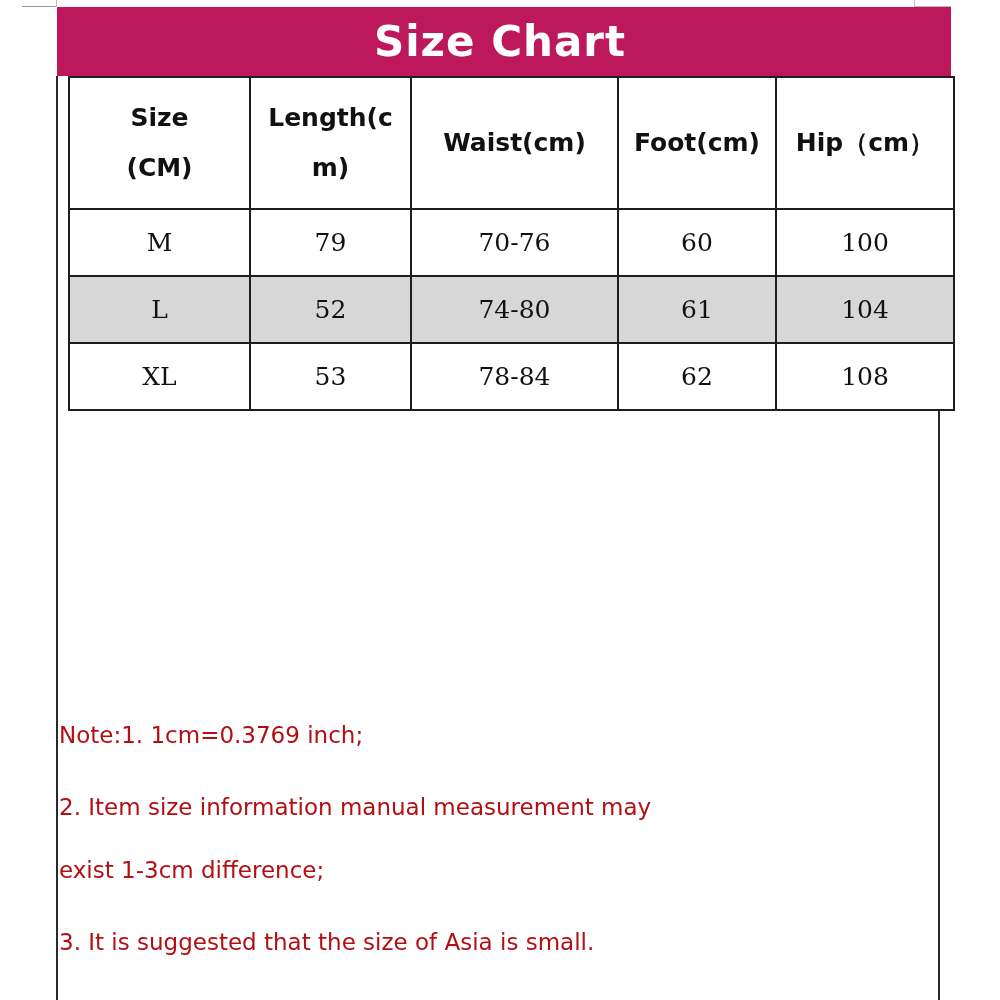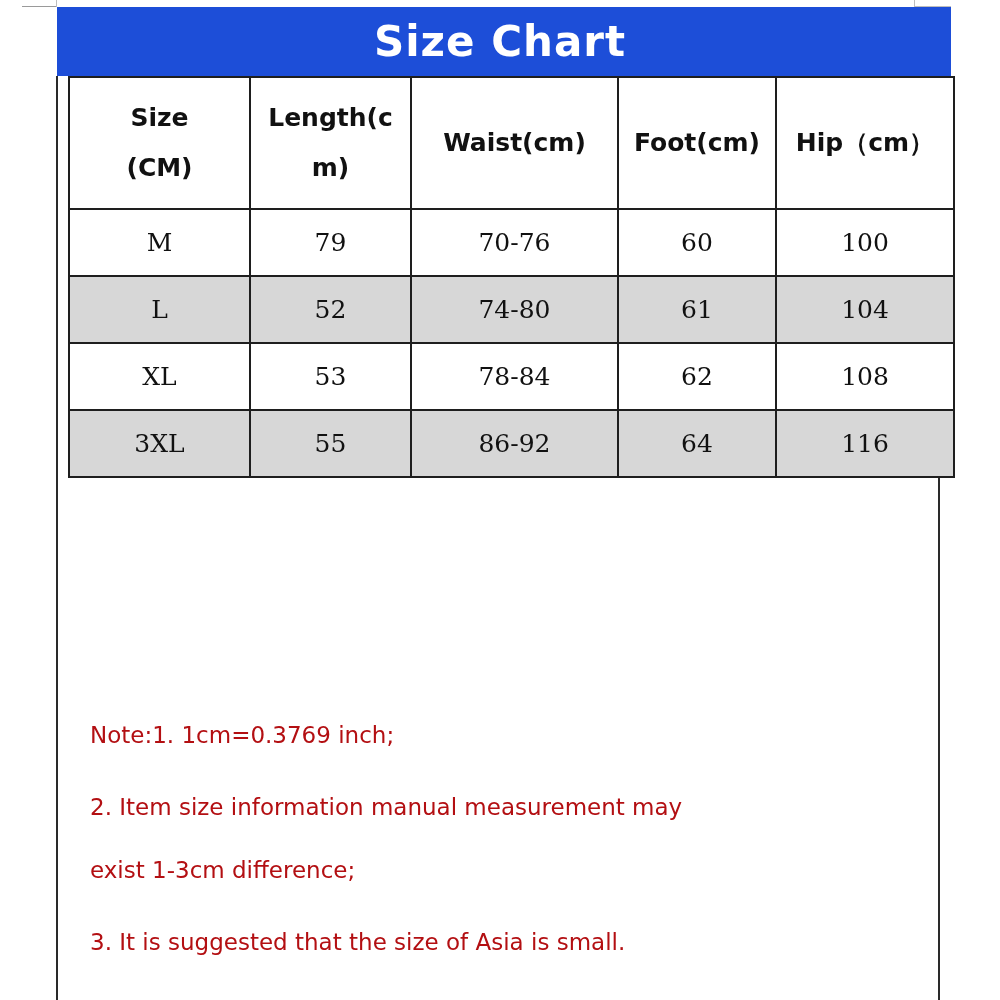--- a/index.html
+++ b/index.html
@@ -37,21 +37,21 @@
       position: absolute;
       left: 914px; top: 6px;
       width: 37px; height: 1px;
       background: #bdbdbd;
     }
 
     .title-bar {
       position: absolute;
       left: 57px; top: 7px;
       width: 894px; height: 69px;
-      background: #1d4ed8;
+      background: #be185d;
       color: #ffffff;
       display: flex;
       align-items: center;
       justify-content: center;
     }
     .title-bar .title-text {
       font-family: "DejaVu Sans", sans-serif;
       font-weight: bold;
       font-size: 42px;
       letter-spacing: 1px;
@@ -101,23 +101,22 @@
     .notes {
       position: absolute;
       left: 59px; top: 700px;
       width: 870px;
       color: #b30f12;
       font-family: "DejaVu Sans", sans-serif;
       font-size: 23px;
     }
     .notes .note-line {
       position: absolute;
-      left: 8px;
+      left: 0;
       white-space: nowrap;
-      padding-left: 23px;
     }
   </style>
 </head>
 <body>
 
 <div class="guide-h"></div>
 <div class="guide-v-left"></div>
 <div class="guide-v-right"></div>
 <div class="guide-h-right"></div>
 
@@ -171,27 +170,20 @@
       <td>61</td>
       <td>104</td>
     </tr>
     <tr class="row-white">
       <td>XL</td>
       <td>53</td>
       <td>78-84</td>
       <td>62</td>
       <td>108</td>
     </tr>
-    <tr class="row-gray">
-      <td>3XL</td>
-      <td>55</td>
-      <td>86-92</td>
-      <td>64</td>
-      <td>116</td>
-    </tr>
   </tbody>
 </table>
 
 <div class="notes">
   <div class="note-line" style="top:22px">Note:1.   1cm=0.3769 inch;</div>
   <div class="note-line" style="top:94px">2. Item size information manual measurement may</div>
   <div class="note-line" style="top:157px">exist 1-3cm difference;</div>
   <div class="note-line" style="top:229px">3. It is suggested that the size of Asia is small.</div>
 </div>
 

